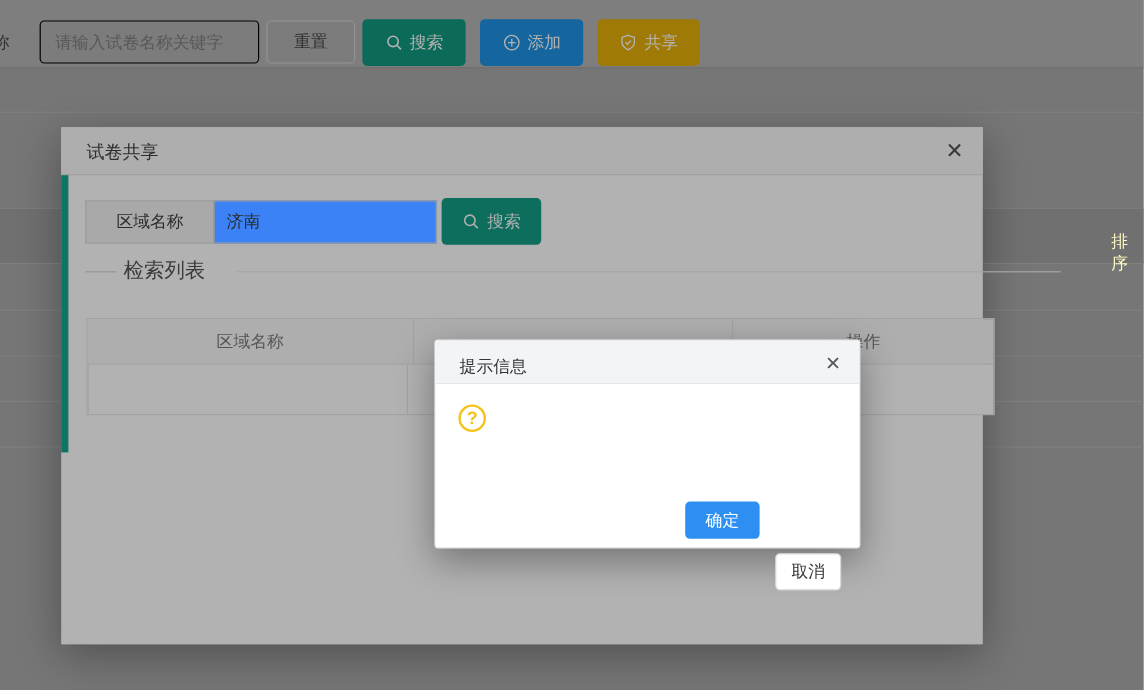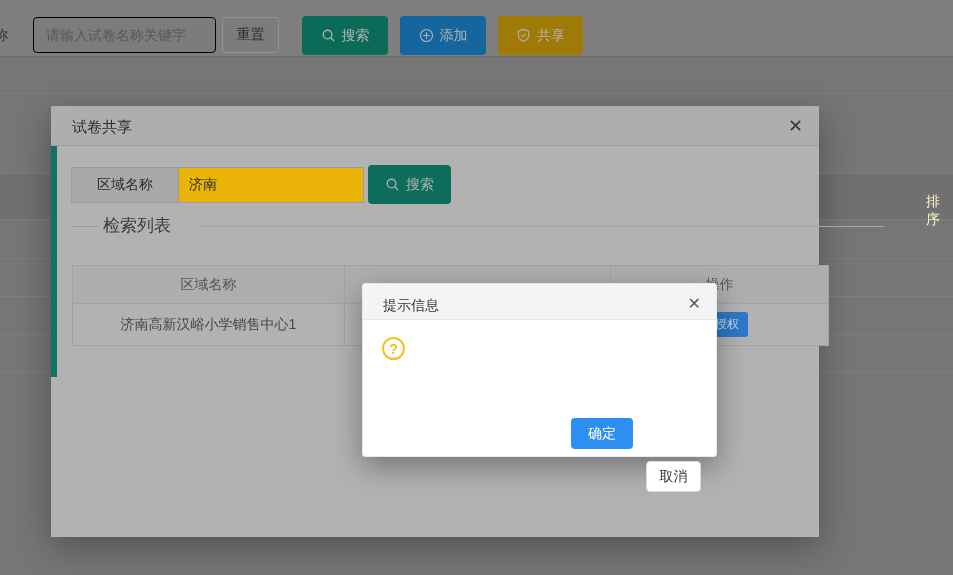--- a/index.html
+++ b/index.html
@@ -12,21 +12,21 @@
   .toolbar { position:absolute; left:0; top:0; width:953px; height:57px;
     background:#7e7e7e; border-bottom:1px solid #6d6d6d; }
   .tb-label { position:absolute; left:-6px; top:27px; font-size:14px; color:#2f2f2f; }
   .tb-input { position:absolute; left:33px; top:17px; width:183px; height:36px;
     background:#7c7c7c; border:1px solid #000000; border-radius:4px;
     padding:0 12px; font-size:14px; color:#2b2b2b; outline:none; }
   .tb-input::placeholder { color:#585858; }
   .btn { display:flex; align-items:center; justify-content:center; gap:6px;
     border:none; border-radius:4px; font-size:14px; cursor:pointer;
     font-family:inherit; }
-  .tb-reset { position:absolute; left:222px; top:17px; width:57px; height:36px;
+  .tb-reset { position:absolute; left:222px; top:17px; width:74px; height:36px;
     background:#7c7c7c; border:1px solid #939393; color:#2f2f2f; }
   .tb-search { position:absolute; left:302px; top:16px; width:86px; height:39px;
     background:#0c6a59; color:#b2b2b2; }
   .tb-add { position:absolute; left:400px; top:16px; width:86px; height:39px;
     background:#15669f; color:#b2b2b2; }
   .tb-share { position:absolute; left:498px; top:16px; width:85px; height:39px;
     background:#9f7a06; color:#b2b2b2; }
   .icon-svg { width:15px; height:15px; display:block; }
   .bg-line { position:absolute; left:0; width:953px; height:1px; background:#7f7f7f; }
   .bg-head-band { position:absolute; left:0; top:173px; width:953px; height:47px;
@@ -41,21 +41,21 @@
   .dlg-title { position:absolute; left:21px; top:12px; font-size:15px; color:#2d2d2d; }
   .dlg-close { position:absolute; right:16px; top:9px; font-size:18px; color:#3a3a3a;
     cursor:pointer; line-height:22px; }
   .dlg-accent { position:absolute; left:0; top:40px; width:6px; height:231px;
     background:#0d7565; }
   .sr-label { position:absolute; left:20px; top:61px; width:107px; height:36px;
     background:#a9a9a9; border:1px solid #9c9c9c; border-right:none;
     display:flex; align-items:center; justify-content:center;
     font-size:14px; color:#2b2b2b; }
   .sr-input { position:absolute; left:127px; top:61px; width:186px; height:36px;
-    background:#eab308; border:1px solid #9c9c9c; padding:0 10px;
+    background:#3b82f6; border:1px solid #9c9c9c; padding:0 10px;
     font-size:14px; color:#2b2b2b; outline:none; font-family:inherit; }
   .sr-btn { position:absolute; left:317px; top:59px; width:83px; height:39px;
     background:#0e6e5e; color:#b0b0b0; }
   .sec-line-l { position:absolute; left:20px; top:120px; width:26px; height:1px; background:#979797; }
   .sec-title { position:absolute; left:52px; top:108px; font-size:17px; color:#3b3b3b; }
   .sec-line-r { position:absolute; left:146px; top:120px; width:687px; height:1px; background:#a6a6a6; }
   .m-table { position:absolute; left:21px; top:159px; width:757px;
     border:1px solid #a3a3a3; }
   .m-thead { display:flex; height:38px; background:#aeaeae; border-bottom:1px solid #a3a3a3; }
   .m-th, .m-td { display:flex; align-items:center; justify-content:center;
@@ -160,21 +160,20 @@
     <span class="sec-title">检索列表</span>
     <div class="sec-line-r"></div>
 
     <div class="m-table">
       <div class="m-thead">
         <div class="m-th c1">区域名称</div>
         <div class="m-th c2"></div>
         <div class="m-th c3">操作</div>
       </div>
       <div class="m-row">
-        <div class="m-td c1">济南高新汉峪小学销售中心1</div>
         <div class="m-td c2"></div>
         <div class="m-td c3">
           <button class="auth-btn">
             <span class="icon-svg">
               <svg viewBox="0 0 16 16" fill="none" stroke="currentColor" stroke-width="1.4" width="11" height="11">
                   <path d="M8 1.5 L13.5 3.4 V8 C13.5 11.6 8 14.5 8 14.5 C8 14.5 2.5 11.6 2.5 8 V3.4 Z"></path>
                   <path d="M5.6 7.6 L7.4 9.4 L10.4 6.2"></path>
                 </svg>
             </span>
             <span>授权</span>

